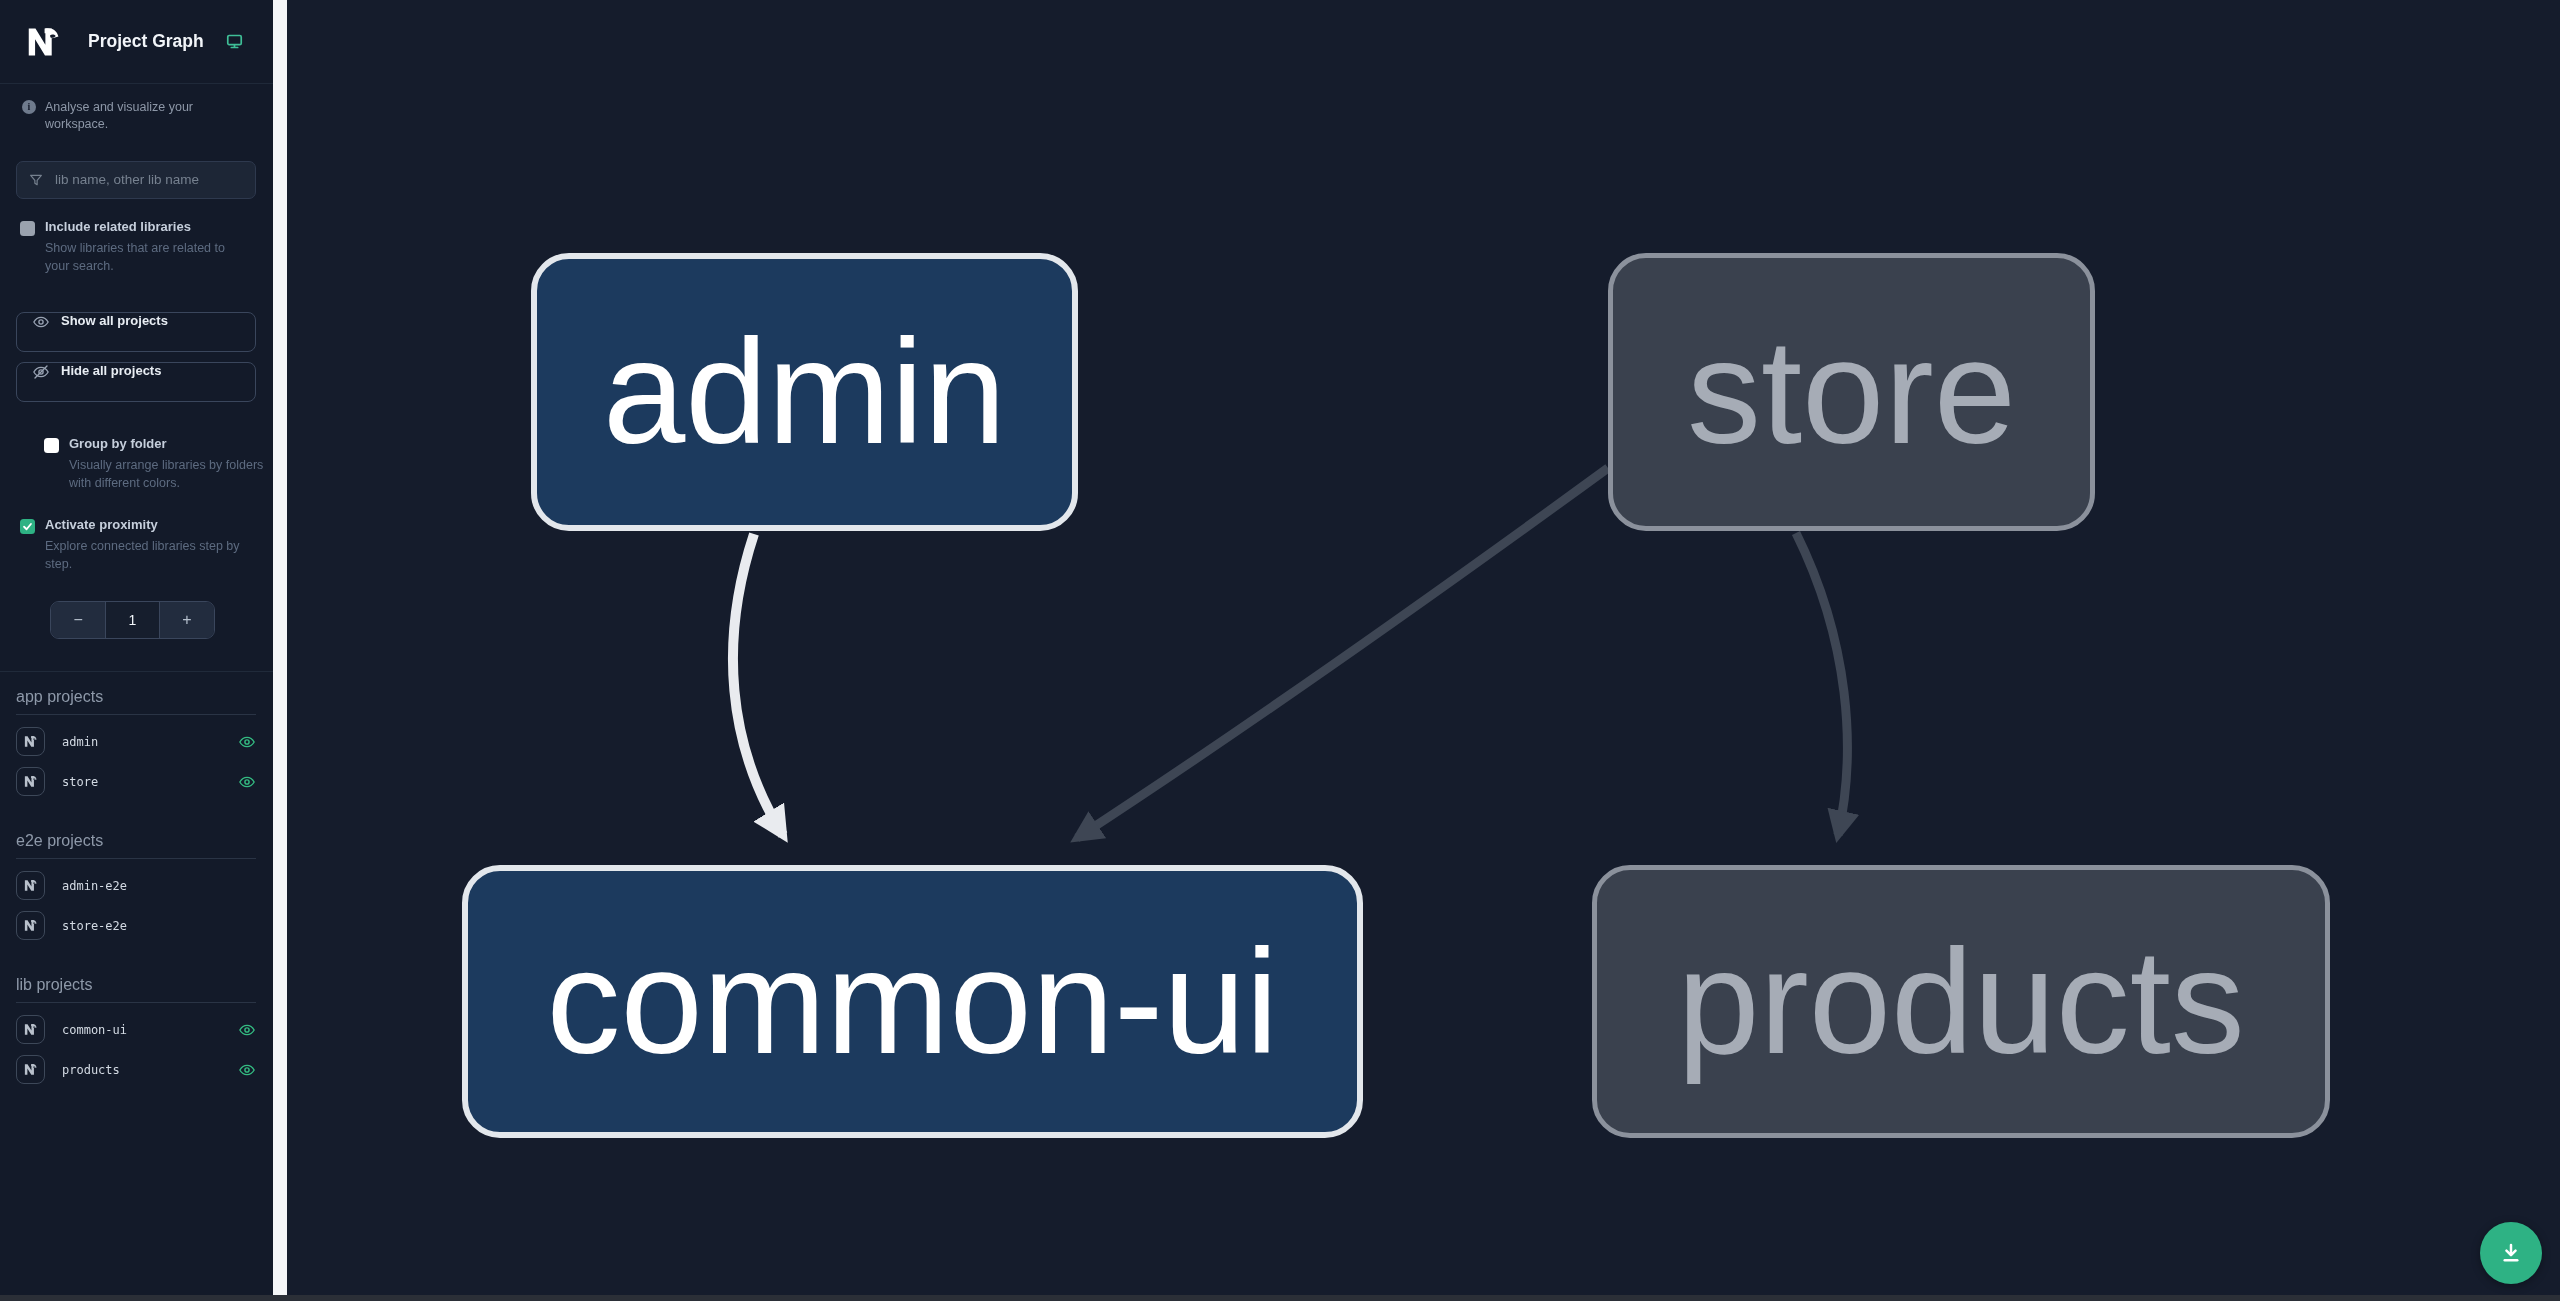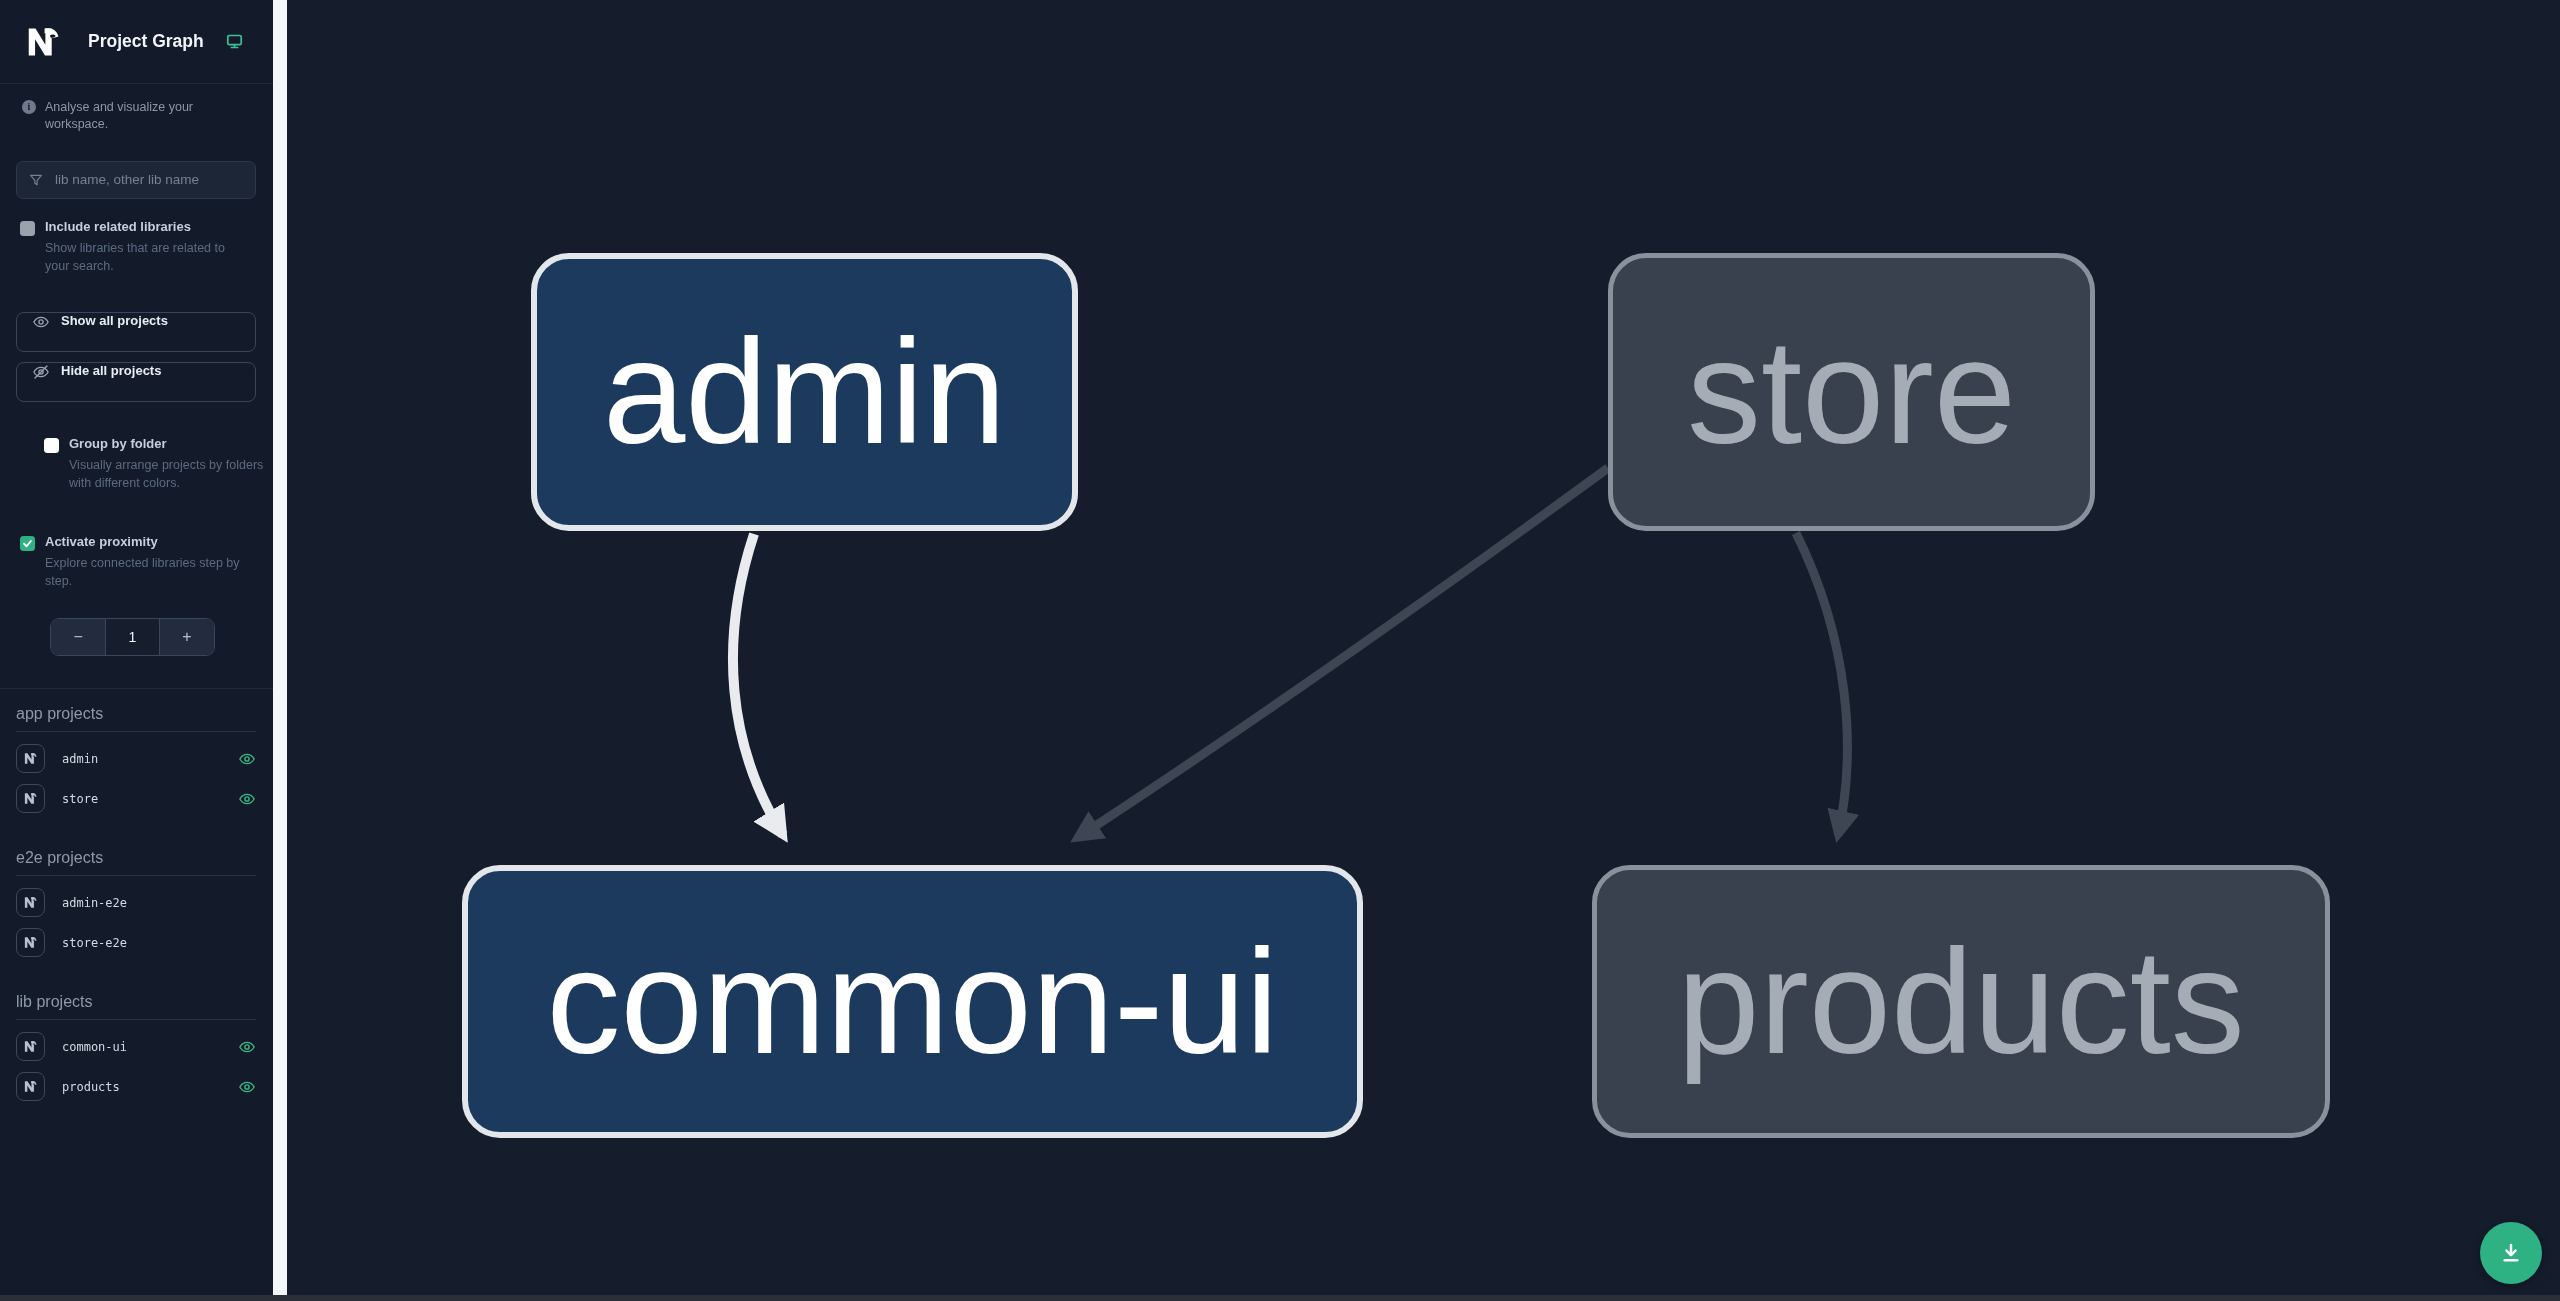--- a/index.html
+++ b/index.html
@@ -64,21 +64,21 @@
   }
   .cb.cb-gray  { background: #9aa2ae; }
   .cb.cb-white { background: #ffffff; }
   .cb.cb-green { background: #2eb284; }
   .option .opt-label { font-size: 13px; font-weight: 700; color: #c6cfdc; }
   .option .opt-desc  { font-size: 12.5px; color: #5d6b80; line-height: 1.45; margin-top: 5px; }
   .opt-include   { margin-top: 20px; }
   .opt-include .opt-desc { width: 200px; }
   .opt-group     { margin-top: 34px; padding-left: 44px; }
   .opt-group .opt-desc { width: 196px; }
-  .opt-proximity { margin-top: 42px; }
+  .opt-proximity { margin-top: 25px; }
   .opt-proximity .opt-desc { width: 204px; }
 
   .sb-btn {
     margin: 10px 17px 3px 16px; height: 40px; width: 240px;
     border: 1px solid #3a465c; border-radius: 8px;
     background: transparent;
     display: flex; align-items: flex-start; padding: 0 15px; gap: 11px;
     font-size: 13px; font-weight: 700; color: #e8edf3;
     font-family: "Liberation Sans", sans-serif;
     cursor: pointer;
@@ -220,21 +220,21 @@
       <circle cx="12" cy="12" r="2.8" fill="none" stroke="currentColor" stroke-width="1.8"></circle>
       <path d="M4 20 20 4" stroke="currentColor" stroke-width="1.8" stroke-linecap="round"></path>
     </svg>
     <span>Hide all projects</span>
   </button>
 
   <div class="option opt-group">
     <span class="cb cb-white"></span>
     <div>
       <div class="opt-label">Group by folder</div>
-      <div class="opt-desc">Visually arrange projects by folders with different colors.</div>
+      <div class="opt-desc">Visually arrange libraries by folders with different colors.</div>
     </div>
   </div>
 
   <div class="option opt-proximity">
     <span class="cb cb-green">
       <svg width="11" height="11" viewBox="0 0 24 24">
         <path d="M4.5 12.5 10 18 19.5 6.5" fill="none" stroke="#ffffff" stroke-width="4" stroke-linecap="round" stroke-linejoin="round"></path>
       </svg>
     </span>
     <div>

